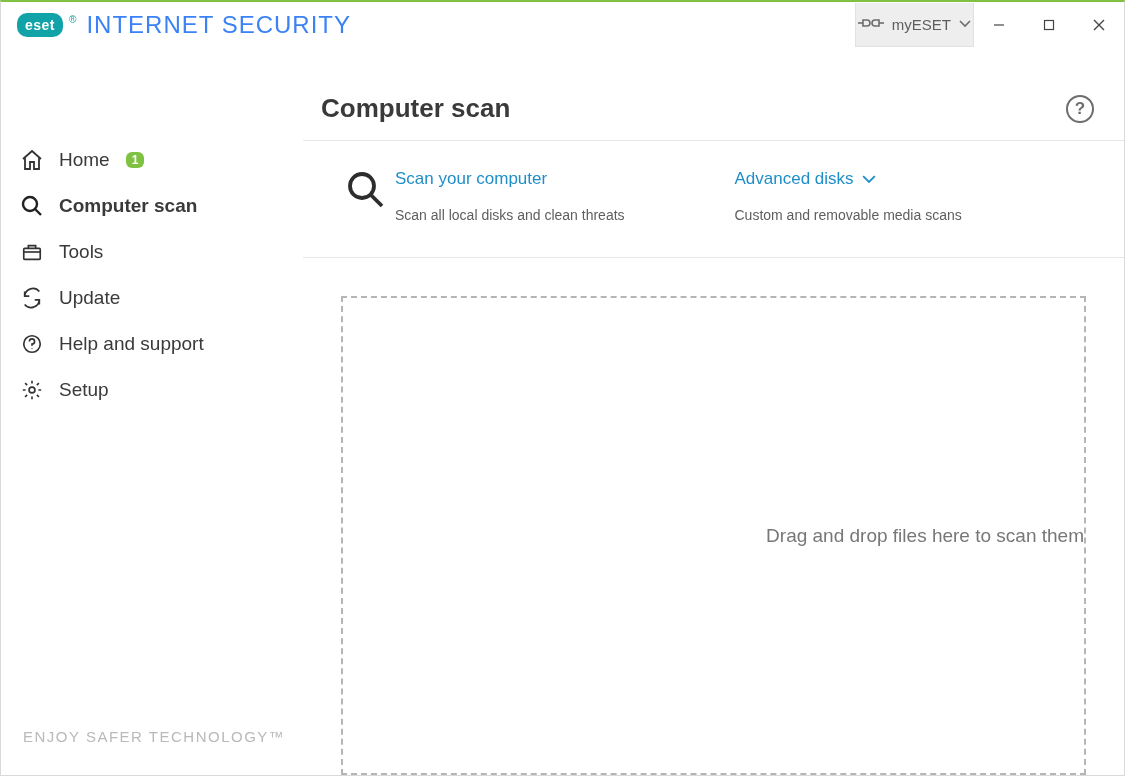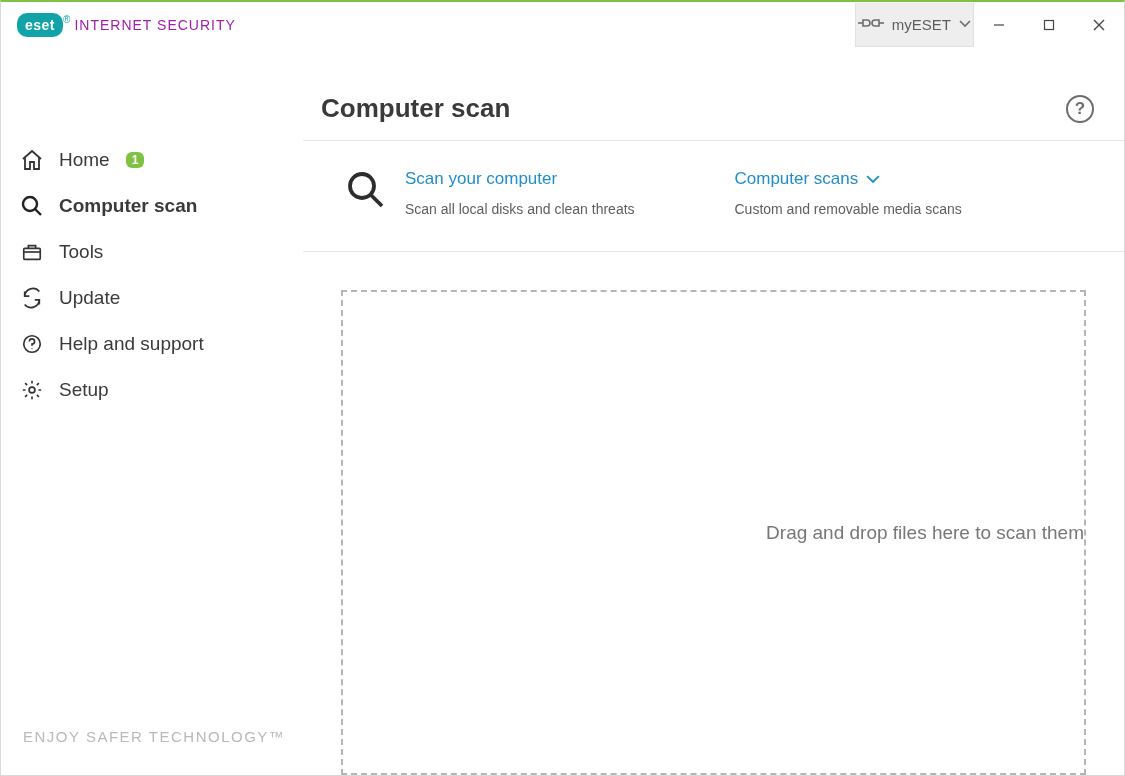--- a/index.html
+++ b/index.html
@@ -1,23 +1,23 @@
 <!DOCTYPE html>
 <html><head>
 <meta charset="utf-8">
 <style>
   * { box-sizing: border-box; margin: 0; padding: 0; }
   html, body { width: 1125px; height: 776px; font-family: "Segoe UI", Arial, sans-serif; background: #fff; color: #3a3a3a; overflow: hidden; }
   .window { width: 1125px; height: 776px; border: 1px solid #d9d9d9; border-top: 2px solid #7fc241; display: flex; flex-direction: column; }
   
   .titlebar { height: 45px; display: flex; align-items: center; padding-left: 16px; }
-  .logo-wrap { display: flex; align-items: center; gap: 4px; }
+  .logo-wrap { display: flex; align-items: center; gap: 10px; }
   .logo-box { background: #11a3a8; color: #fff; font-weight: 700; font-size: 14px; letter-spacing: 0.5px; border-radius: 10px; padding: 4px 8px; display: inline-flex; align-items: center; }
   .logo-sup { font-size: 10px; color: #11a3a8; margin-left: -4px; margin-top: -10px; }
-  .product-name { color: #a21caf; font-size: 14px; letter-spacing: 1px; font-weight: 400; }
+  .product-name { color: #3b82f6; font-size: 24px; letter-spacing: 1px; font-weight: 400; }
   .titlebar-spacer { flex: 1; }
   .myeset { background: #eeeeee; border: 1px solid #e1e1e1; border-top: none; height: 44px; padding: 0 2px; display: flex; align-items: center; gap: 8px; color: #5e5e5e; font-size: 15px; cursor: pointer; }
   .myeset svg.chev { width: 12px; height: 12px; }
   .win-btns { display: flex; }
   .win-btn { width: 50px; height: 44px; display: flex; align-items: center; justify-content: center; color: #555; cursor: pointer; }
   .win-btn svg { width: 12px; height: 12px; }
   
   .body { flex: 1; display: flex; min-height: 0; }
   
   .sidebar { width: 302px; display: flex; flex-direction: column; padding-top: 90px; }
@@ -27,24 +27,24 @@
   .nav-item .nav-icon { width: 26px; height: 26px; display: inline-flex; align-items: center; justify-content: center; }
   .badge { background: #7fc241; color: #fff; font-size: 12px; border-radius: 6px; padding: 1px 6px; margin-left: 2px; font-weight: 600; }
   .footer-tag { margin-top: auto; padding: 0 0 30px 22px; font-size: 15px; letter-spacing: 1.5px; color: #b9b9b9; }
   
   .main { flex: 1; display: flex; flex-direction: column; min-width: 0; }
   .header-row { display: flex; align-items: center; padding: 46px 30px 16px 18px; border-bottom: 1px solid #e7e7e7; }
   .page-title { font-size: 26px; font-weight: 600; color: #3a3a3a; flex: 1; }
   .help-circle { width: 28px; height: 28px; border: 2px solid #6d6d6d; border-radius: 50%; display: flex; align-items: center; justify-content: center; color: #6d6d6d; font-size: 17px; font-weight: 600; cursor: pointer; }
   
   .scan-options { display: flex; padding: 28px 20px 34px 42px; border-bottom: 1px solid #e7e7e7; gap: 10px; }
-  .opt1 { display: flex; gap: 18px; flex: 1; }
+  .opt1 { display: flex; gap: 8px; flex: 1; }
   .big-mag { width: 42px; height: 42px; display: inline-flex; align-items: center; justify-content: center; color: #333; }
   .opt-title { color: #1f8ec9; font-size: 17px; cursor: pointer; }
-  .opt-sub { color: #5e5e5e; font-size: 14px; margin-top: 12px; }
+  .opt-sub { color: #5e5e5e; font-size: 14px; margin-top: 18px; }
   .opt2 { flex: 1; padding-left: 10px; }
   .opt2 .opt-title { display: inline-flex; align-items: center; gap: 8px; }
   .chev-sm { width: 14px; height: 14px; }
   
   .drop-wrap { flex: 1; padding: 38px 38px 0 38px; display: flex; }
   .dropzone { flex: 1; border: 2px dashed #b5b5b5; border-radius: 0; display: flex; align-items: center; justify-content: flex-end; color: #777; font-size: 19px; }
   
   .action-row { display: flex; align-items: center; gap: 14px; padding: 18px 38px 22px 38px; }
   .action-label { font-size: 16px; color: #3a3a3a; }
   .select { border: 2px solid #9c9c9c; height: 36px; width: 252px; display: flex; align-items: center; padding: 0 10px; font-size: 14px; color: #333; cursor: pointer; justify-content: space-between; }
@@ -185,21 +185,21 @@
                 <path d="M25 25 L36 36"></path>
               </svg>
           </span>
           <div>
             <div class="opt-title">Scan your computer</div>
             <div class="opt-sub">Scan all local disks and clean threats</div>
           </div>
         </div>
         <div class="opt2">
           <div class="opt-title">
-            <span>Computer scans</span>
+            <span>Advanced disks</span>
             <svg class="chev-sm" viewBox="0 0 12 12">
                 <path d="M1 3.5 L6 8.5 L11 3.5" fill="none" stroke="#1f8ec9" stroke-width="1.6"></path>
               </svg>
           </div>
           <div class="opt-sub">Custom and removable media scans</div>
         </div>
       </div>
 
       <div class="drop-wrap">
         <div class="dropzone">

